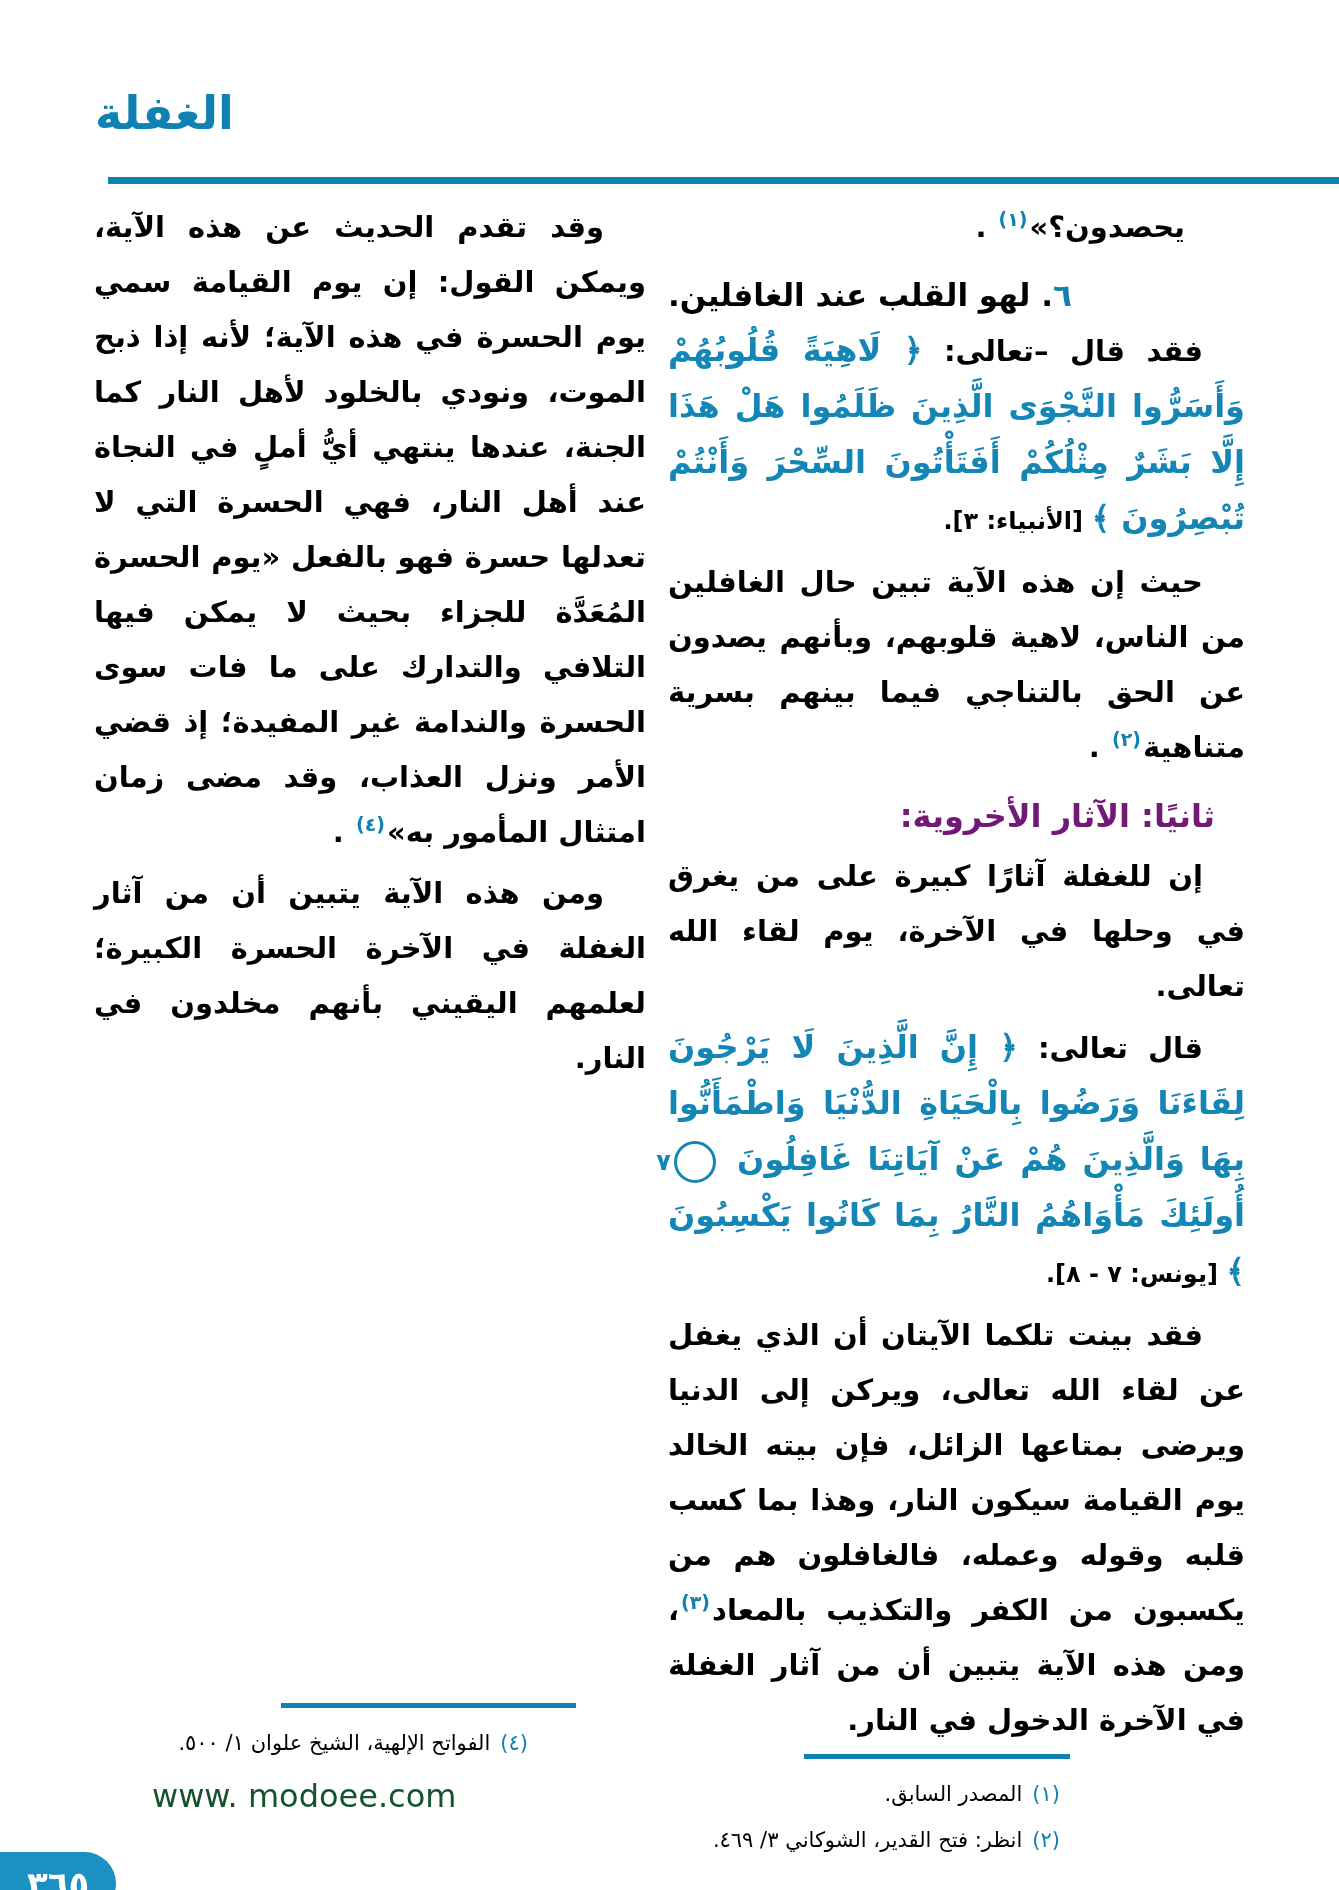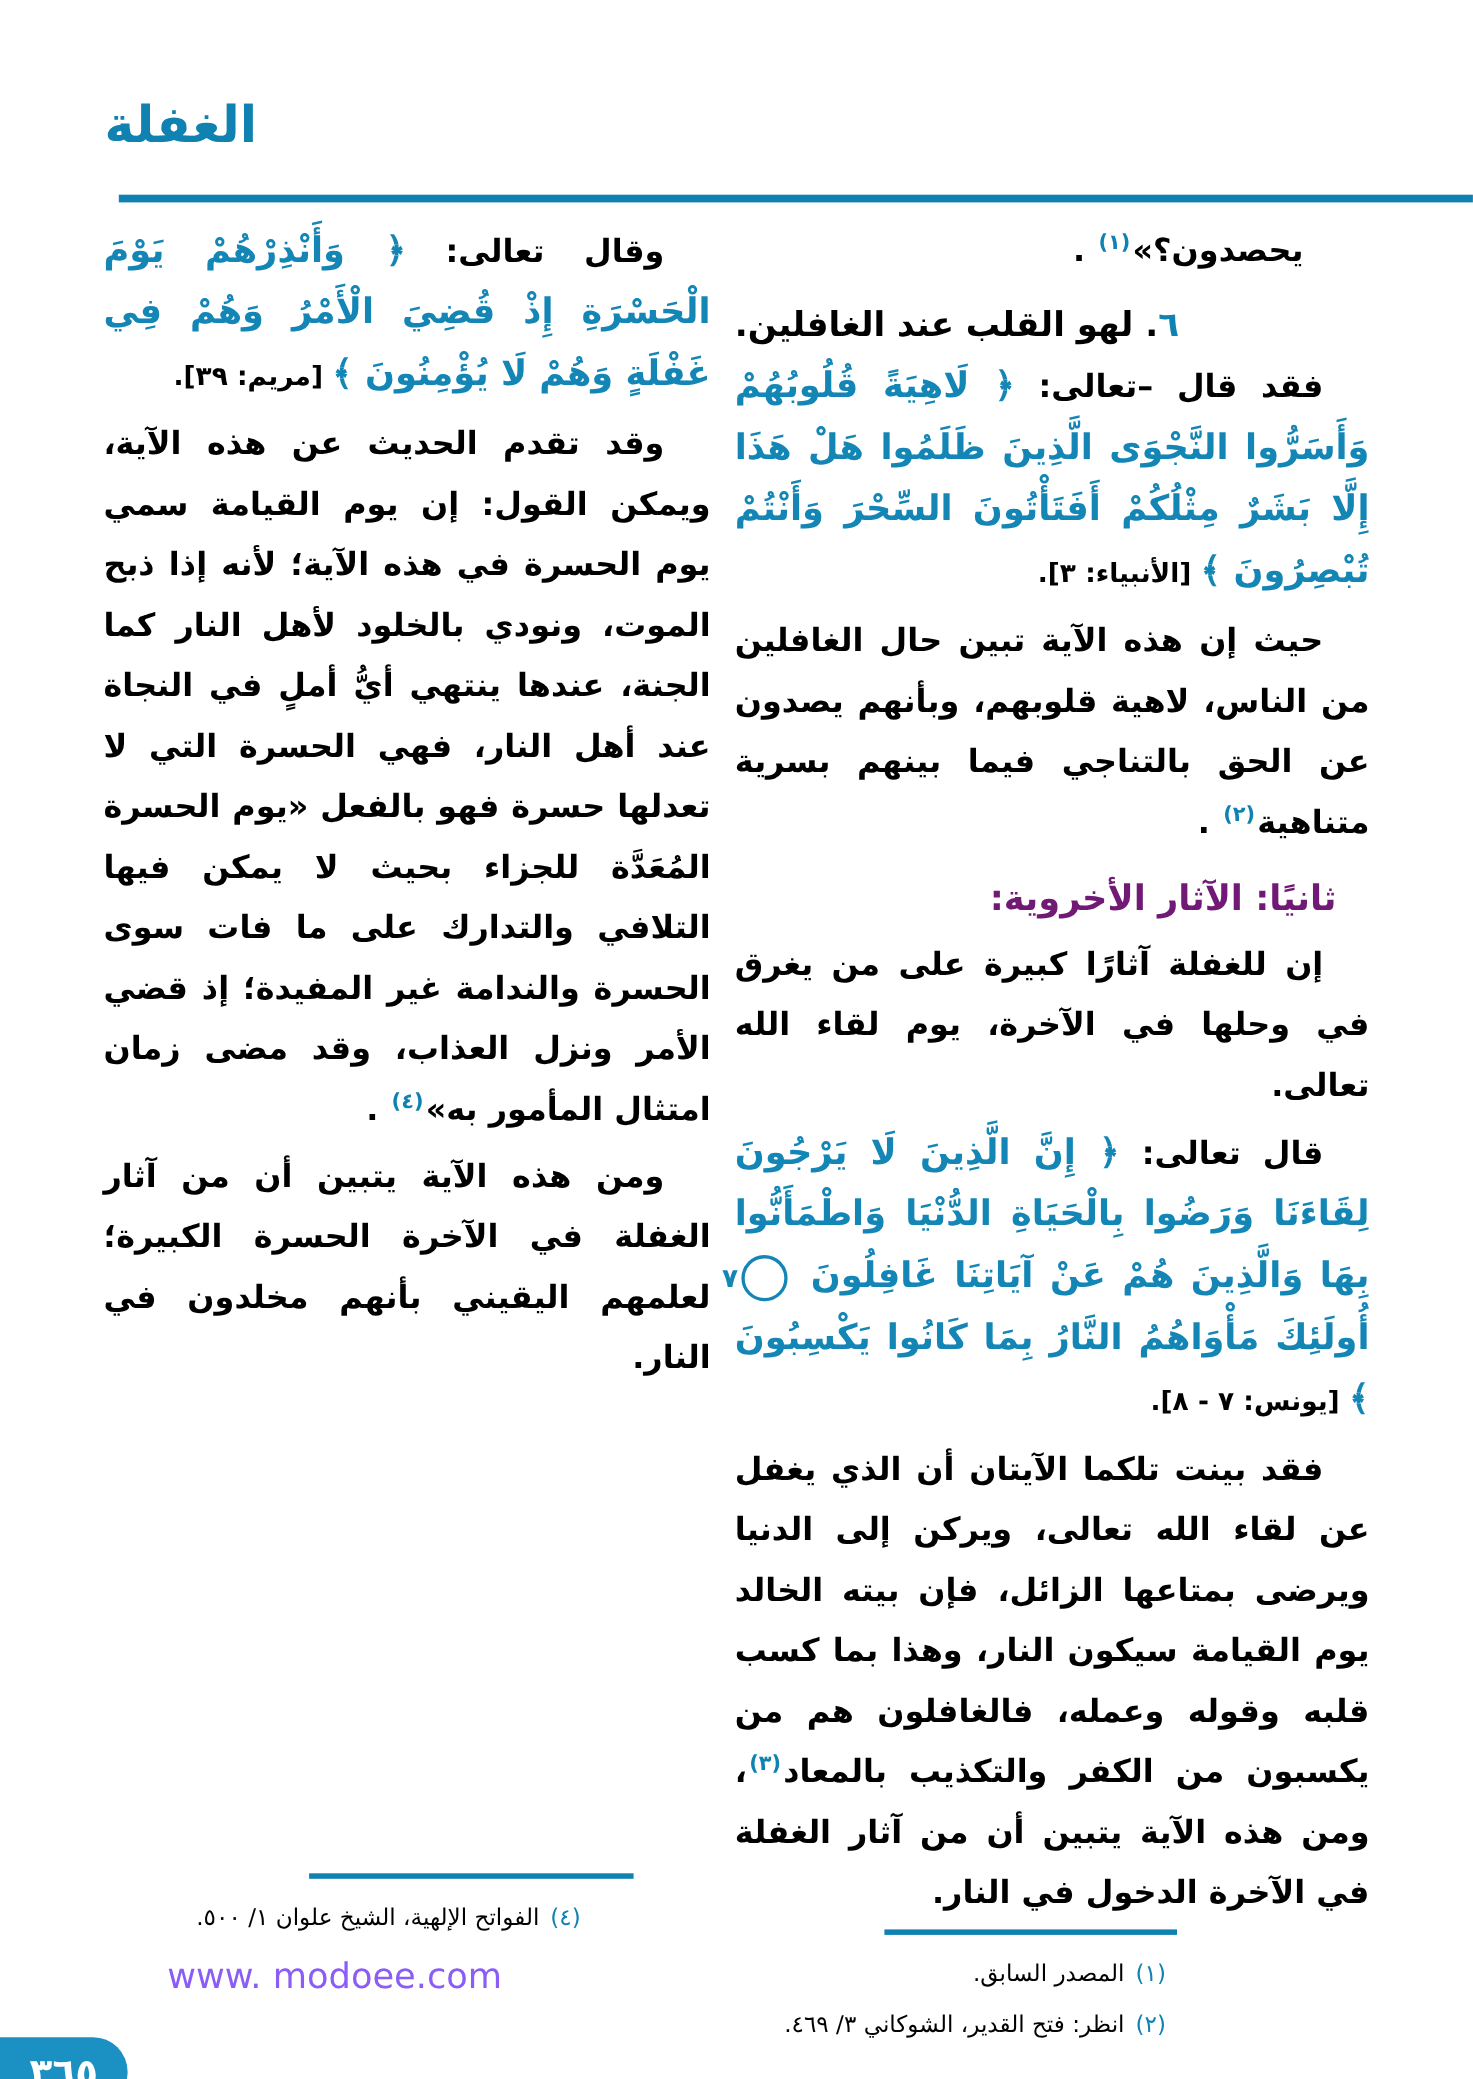--- a/index.html
+++ b/index.html
@@ -78,21 +78,21 @@
 
     
     .page-badge {
       position:absolute; left:0; top:1852px; width:116px; height:63px;
       background:#1B90C2; border-radius:0 32px 32px 0;
       display:flex; align-items:center; justify-content:center;
       color:#ffffff; font-size:34px; font-weight:bold;
     }
     .website {
       position:absolute; left:152px; top:1777px;
-      color:#8b5cf6; font-size:32px; direction:ltr; font-weight:normal;
+      color:#14532d; font-size:32px; direction:ltr; font-weight:normal;
     }
   </style>
 </head>
 <body>
 
 <div class="page">
 
   <div class="header-title">الغفلة</div>
   <div class="header-rule"></div>
 
@@ -119,21 +119,20 @@
       <div class="footnotes">
         <div class="fn-rule fn-rule-right"></div>
         <div class="fn-line"><span class="fn-num">(١)</span><span>المصدر السابق.</span></div>
         <div class="fn-line"><span class="fn-num">(٢)</span><span>انظر: فتح القدير، الشوكاني ٣/ ٤٦٩.</span></div>
 
       </div>
     </section>
 
     <section class="col col-left">
 
-      <p class="body indent"><span>وقال تعالى: </span><span class="quran">﴿ وَأَنْذِرْهُمْ يَوْمَ الْحَسْرَةِ إِذْ قُضِيَ الْأَمْرُ وَهُمْ فِي غَفْلَةٍ وَهُمْ لَا يُؤْمِنُونَ ﴾</span><span class="cite"> [مريم: ٣٩].</span></p>
 
       <p class="body indent"><span>وقد تقدم الحديث عن هذه الآية، ويمكن القول: إن يوم القيامة سمي يوم الحسرة في هذه الآية؛ لأنه إذا ذبح الموت، ونودي بالخلود لأهل النار كما الجنة، عندها ينتهي أيُّ أملٍ في النجاة عند أهل النار، فهي الحسرة التي لا تعدلها حسرة فهو بالفعل «يوم الحسرة المُعَدَّة للجزاء بحيث لا يمكن فيها التلافي والتدارك على ما فات سوى الحسرة والندامة غير المفيدة؛ إذ قضي الأمر ونزل العذاب، وقد مضى زمان امتثال المأمور به»</span><sup class="fn-marker">(٤)</sup><span> .</span></p>
 
       <p class="body indent">ومن هذه الآية يتبين أن من آثار الغفلة في الآخرة الحسرة الكبيرة؛ لعلمهم اليقيني بأنهم مخلدون في النار.</p>
 
       <div class="footnotes">
         <div class="fn-rule fn-rule-left"></div>
         <div class="fn-line"><span class="fn-num">(٤)</span><span>الفواتح الإلهية، الشيخ علوان ١/ ٥٠٠.</span></div>
       </div>
     </section>

